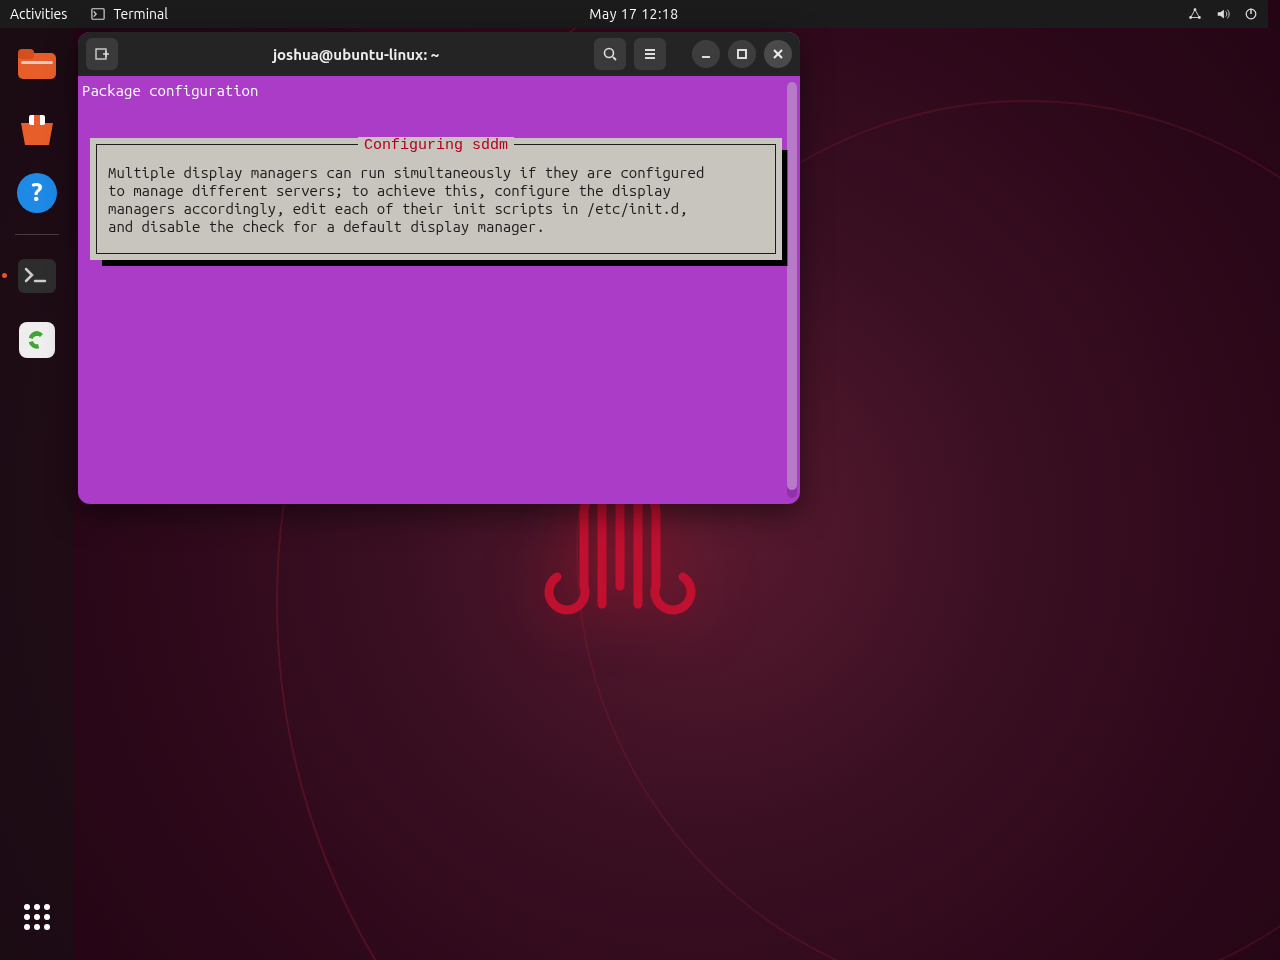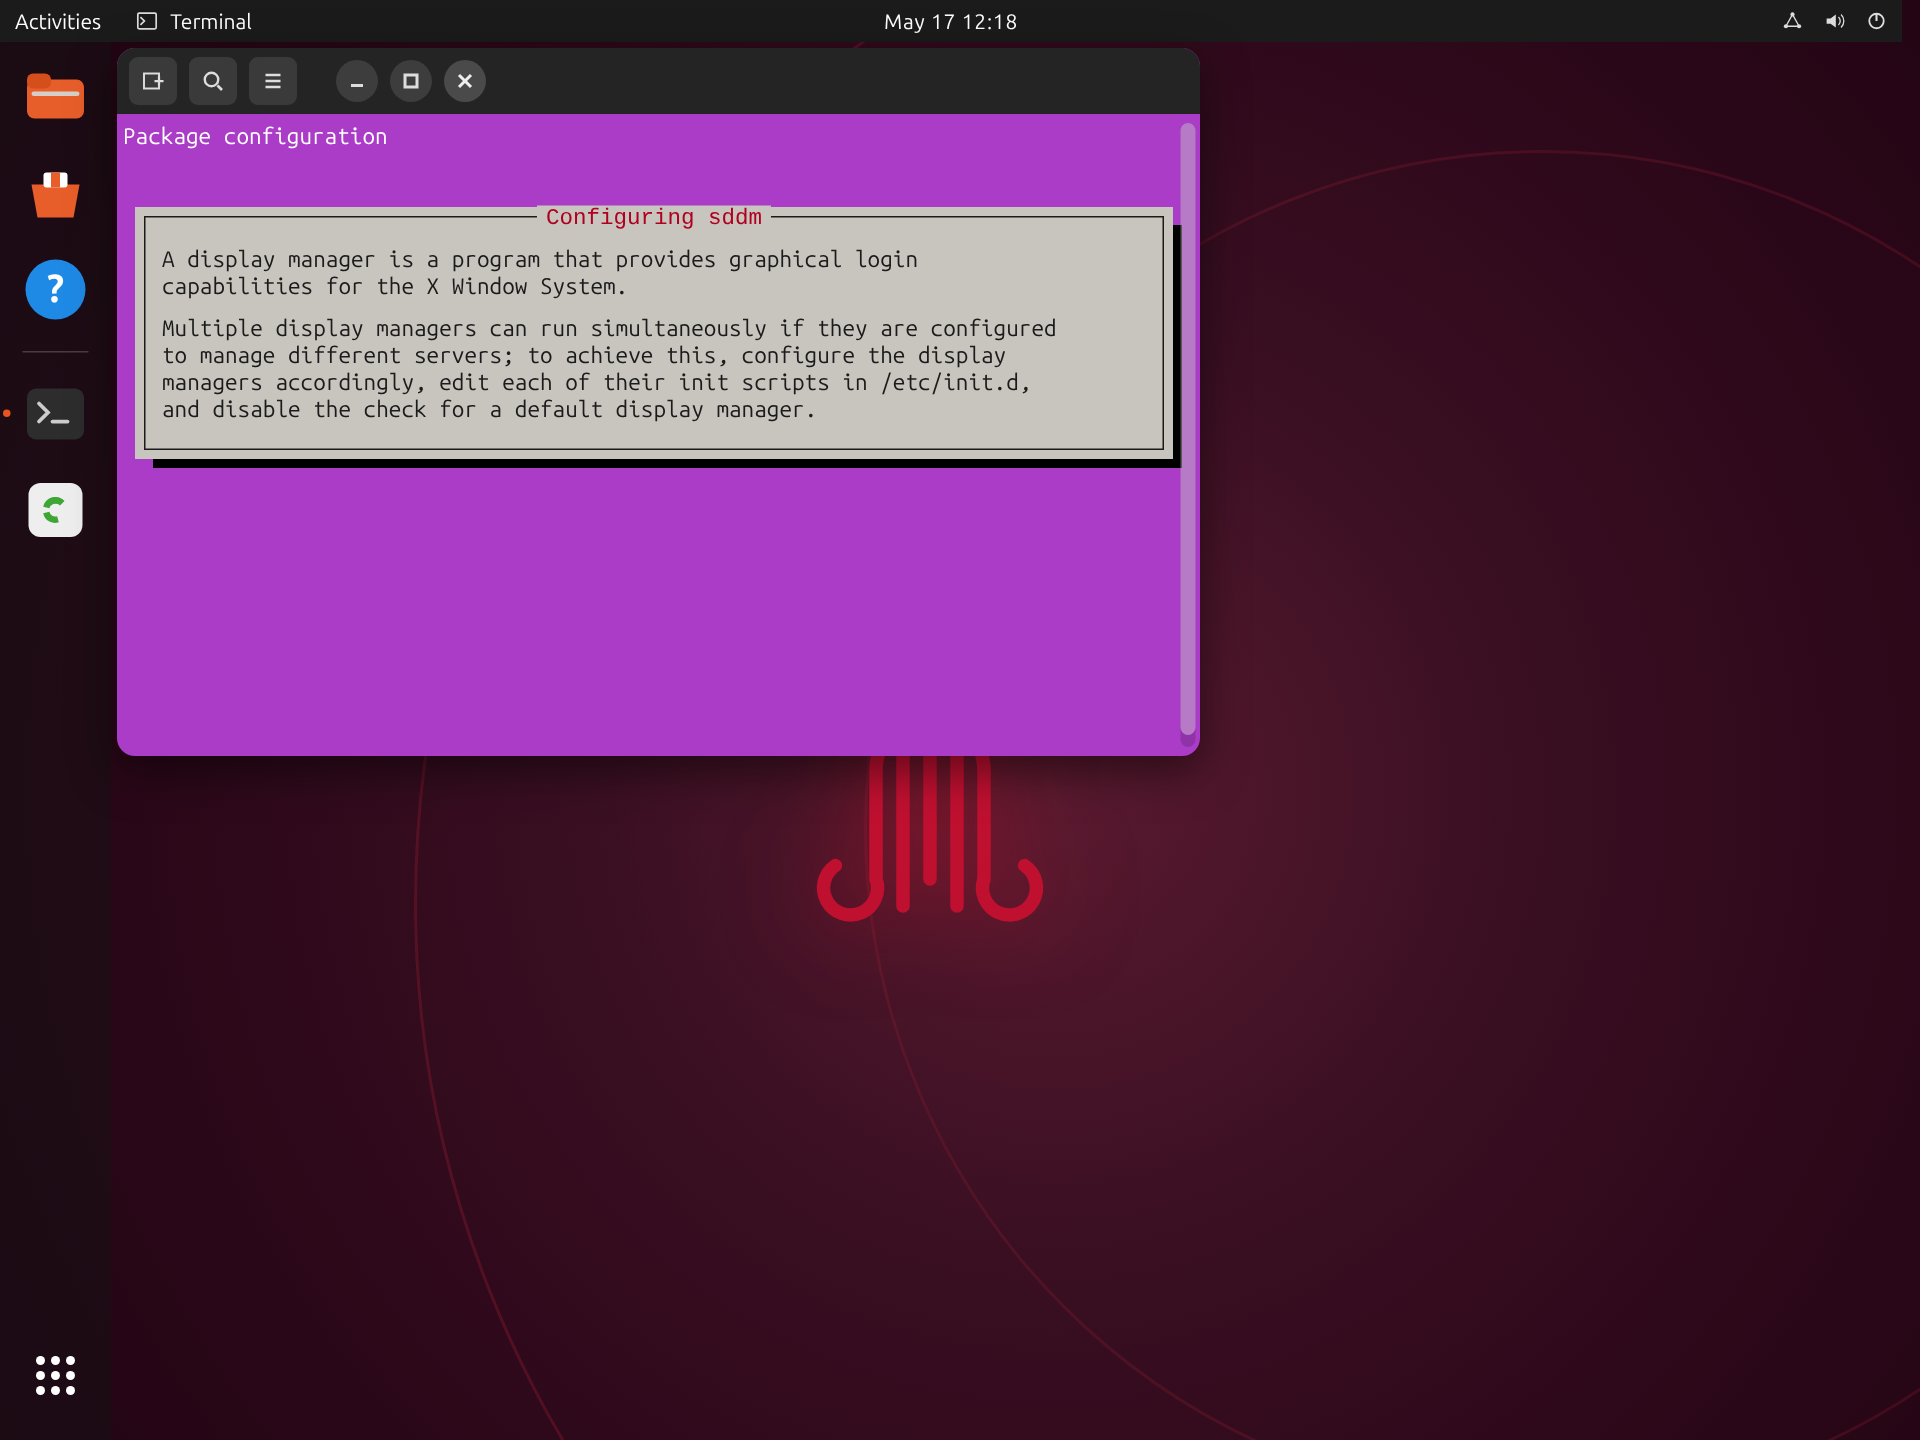--- a/index.html
+++ b/index.html
@@ -225,20 +225,21 @@
 
 <div class="window">
   <div class="titlebar">
     <div class="tb-btn dark">
       <svg viewBox="0 0 16 16">
           <rect x="2" y="3" width="10" height="10" fill="none" stroke="#ddd" stroke-width="1.3"></rect>
           <line x1="12" y1="5" x2="12" y2="11" stroke="#ddd" stroke-width="1.5"></line>
           <line x1="9" y1="8" x2="15" y2="8" stroke="#ddd" stroke-width="1.5"></line>
         </svg>
     </div>
+    <div class="tb-title">joshua@ubuntu-linux: ~</div>
     <div class="tb-btn dark">
       <svg viewBox="0 0 16 16">
           <circle cx="7" cy="7" r="4.5" fill="none" stroke="#ddd" stroke-width="1.6"></circle>
           <line x1="11" y1="11" x2="14" y2="14" stroke="#ddd" stroke-width="1.8"></line>
         </svg>
     </div>
     <div class="tb-btn dark">
       <svg viewBox="0 0 16 16">
           <line x1="3" y1="4" x2="13" y2="4" stroke="#ddd" stroke-width="1.8"></line>
           <line x1="3" y1="8" x2="13" y2="8" stroke="#ddd" stroke-width="1.8"></line>
@@ -267,22 +268,20 @@
   </div>
 
   <div class="term">
     <div class="pkg-header">Package configuration</div>
 
     <div class="tui-outer">
       <div class="tui-shadow"></div>
       <div class="tui-box">
         <span class="tui-title"> Configuring sddm </span>
         <div class="tui-body">
-          <p>A display manager is a program that provides graphical login
-capabilities for the X Window System.</p>
           <p>Multiple display managers can run simultaneously if they are configured
 to manage different servers; to achieve this, configure the display
 managers accordingly, edit each of their init scripts in /etc/init.d,
 and disable the check for a default display manager.</p>
         </div>
       </div>
     </div>
 
     <div class="term-scroll">
       <div class="thumb"></div>

